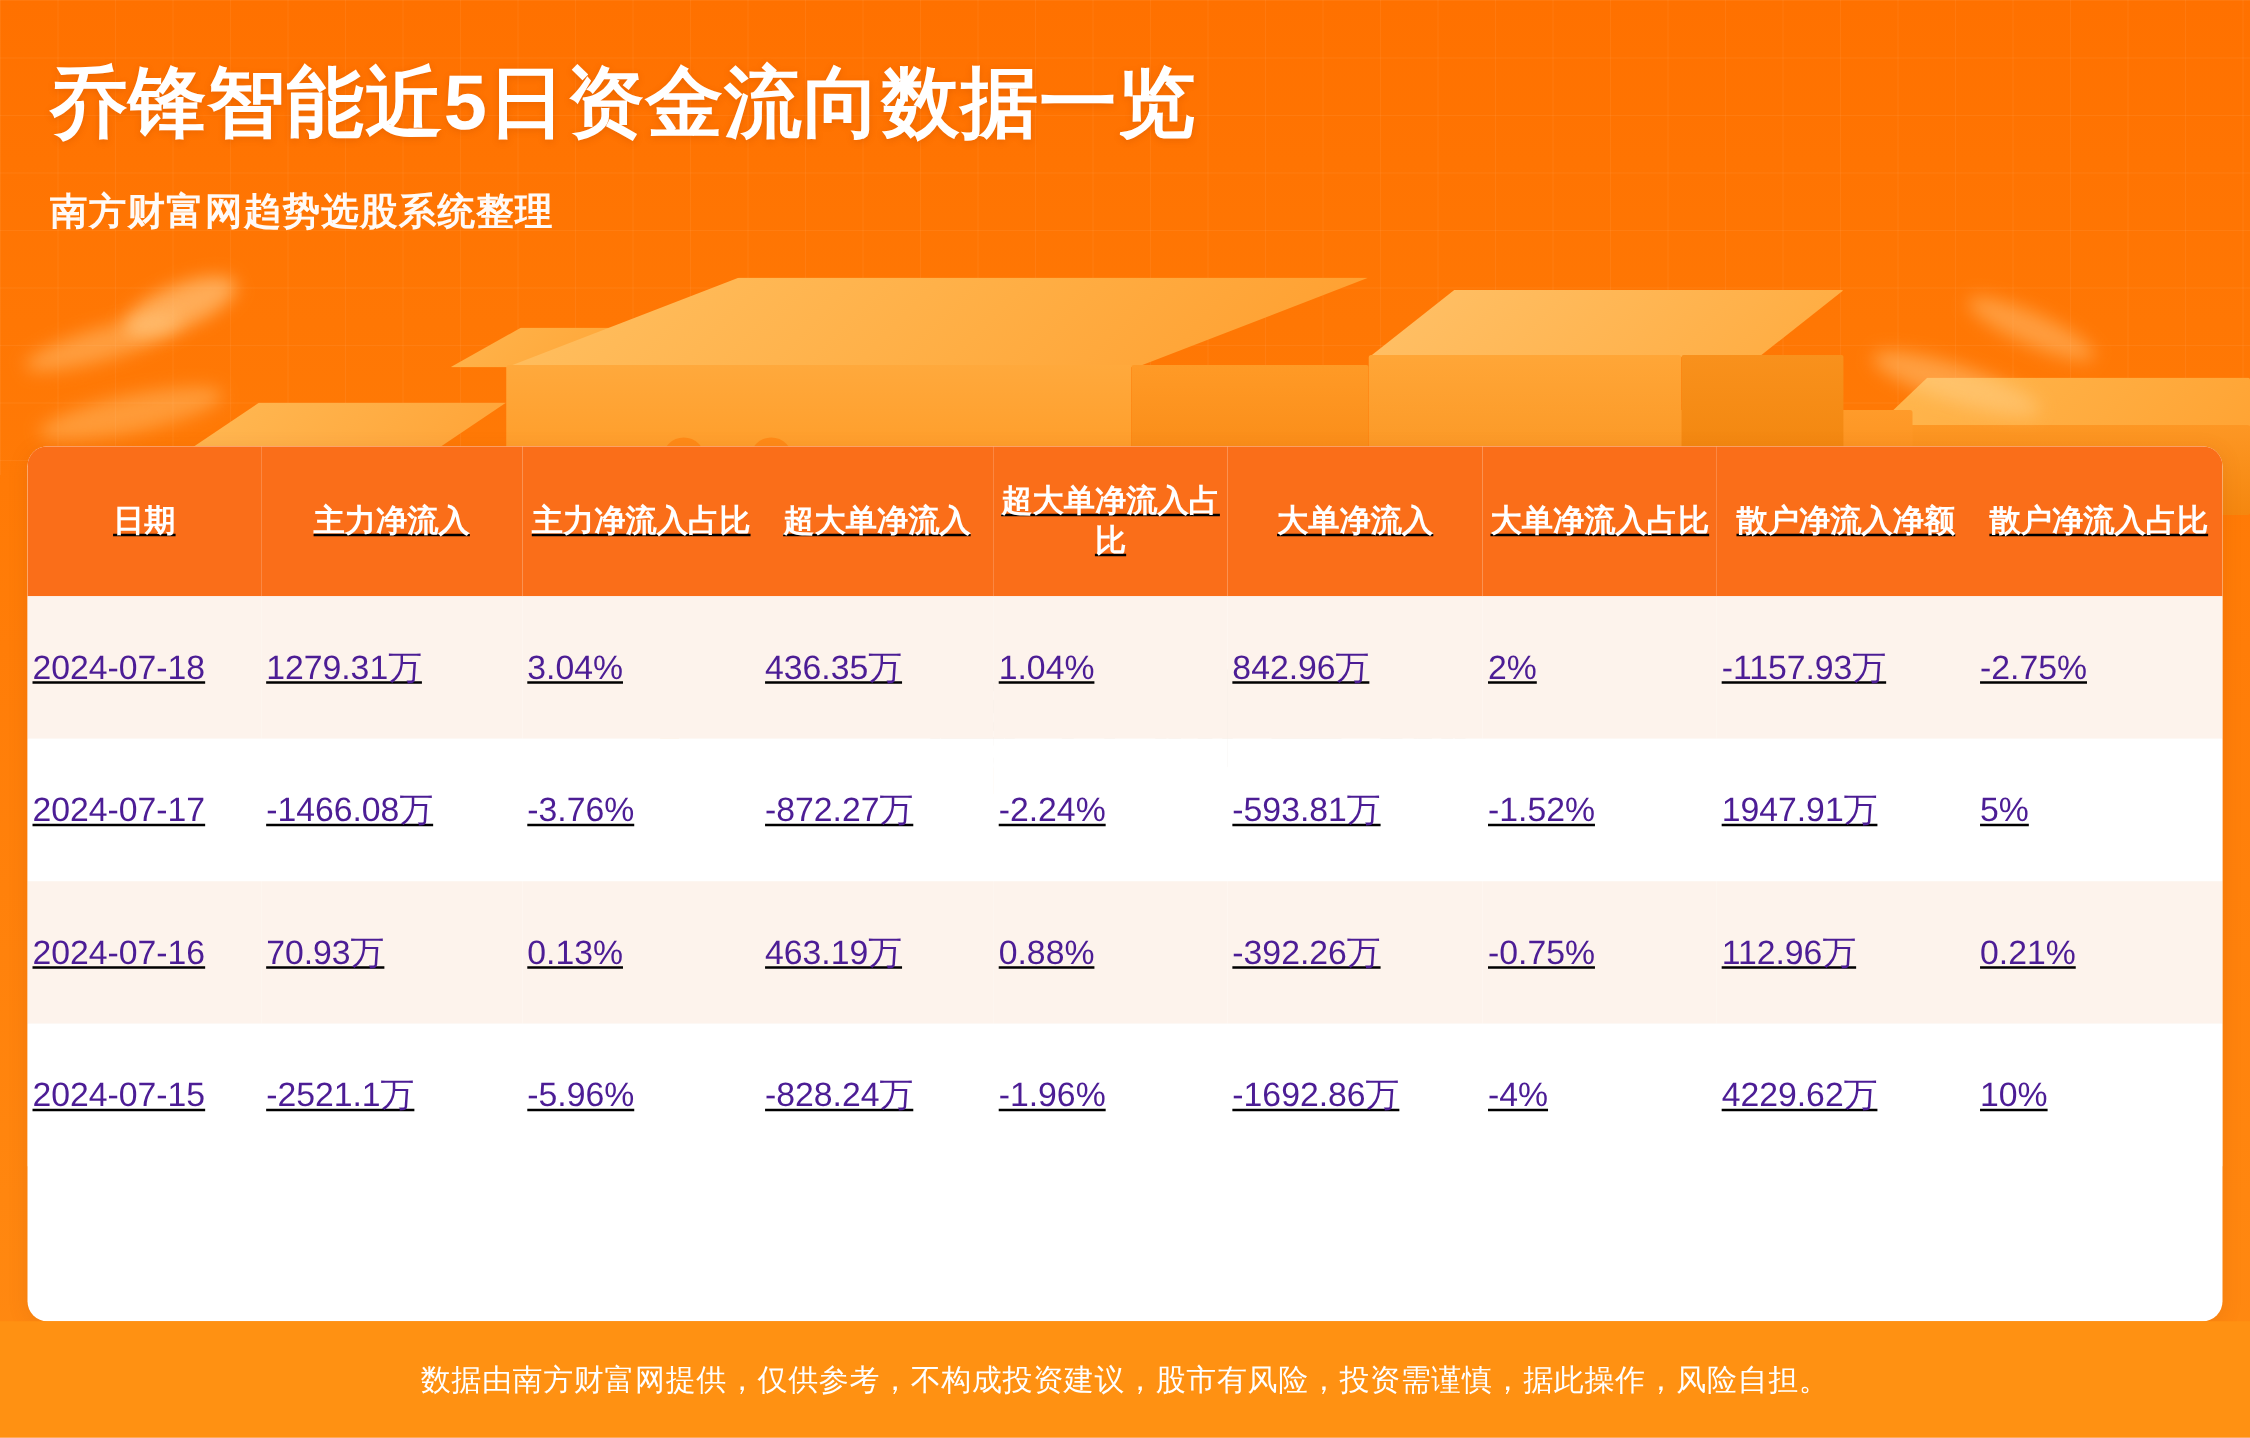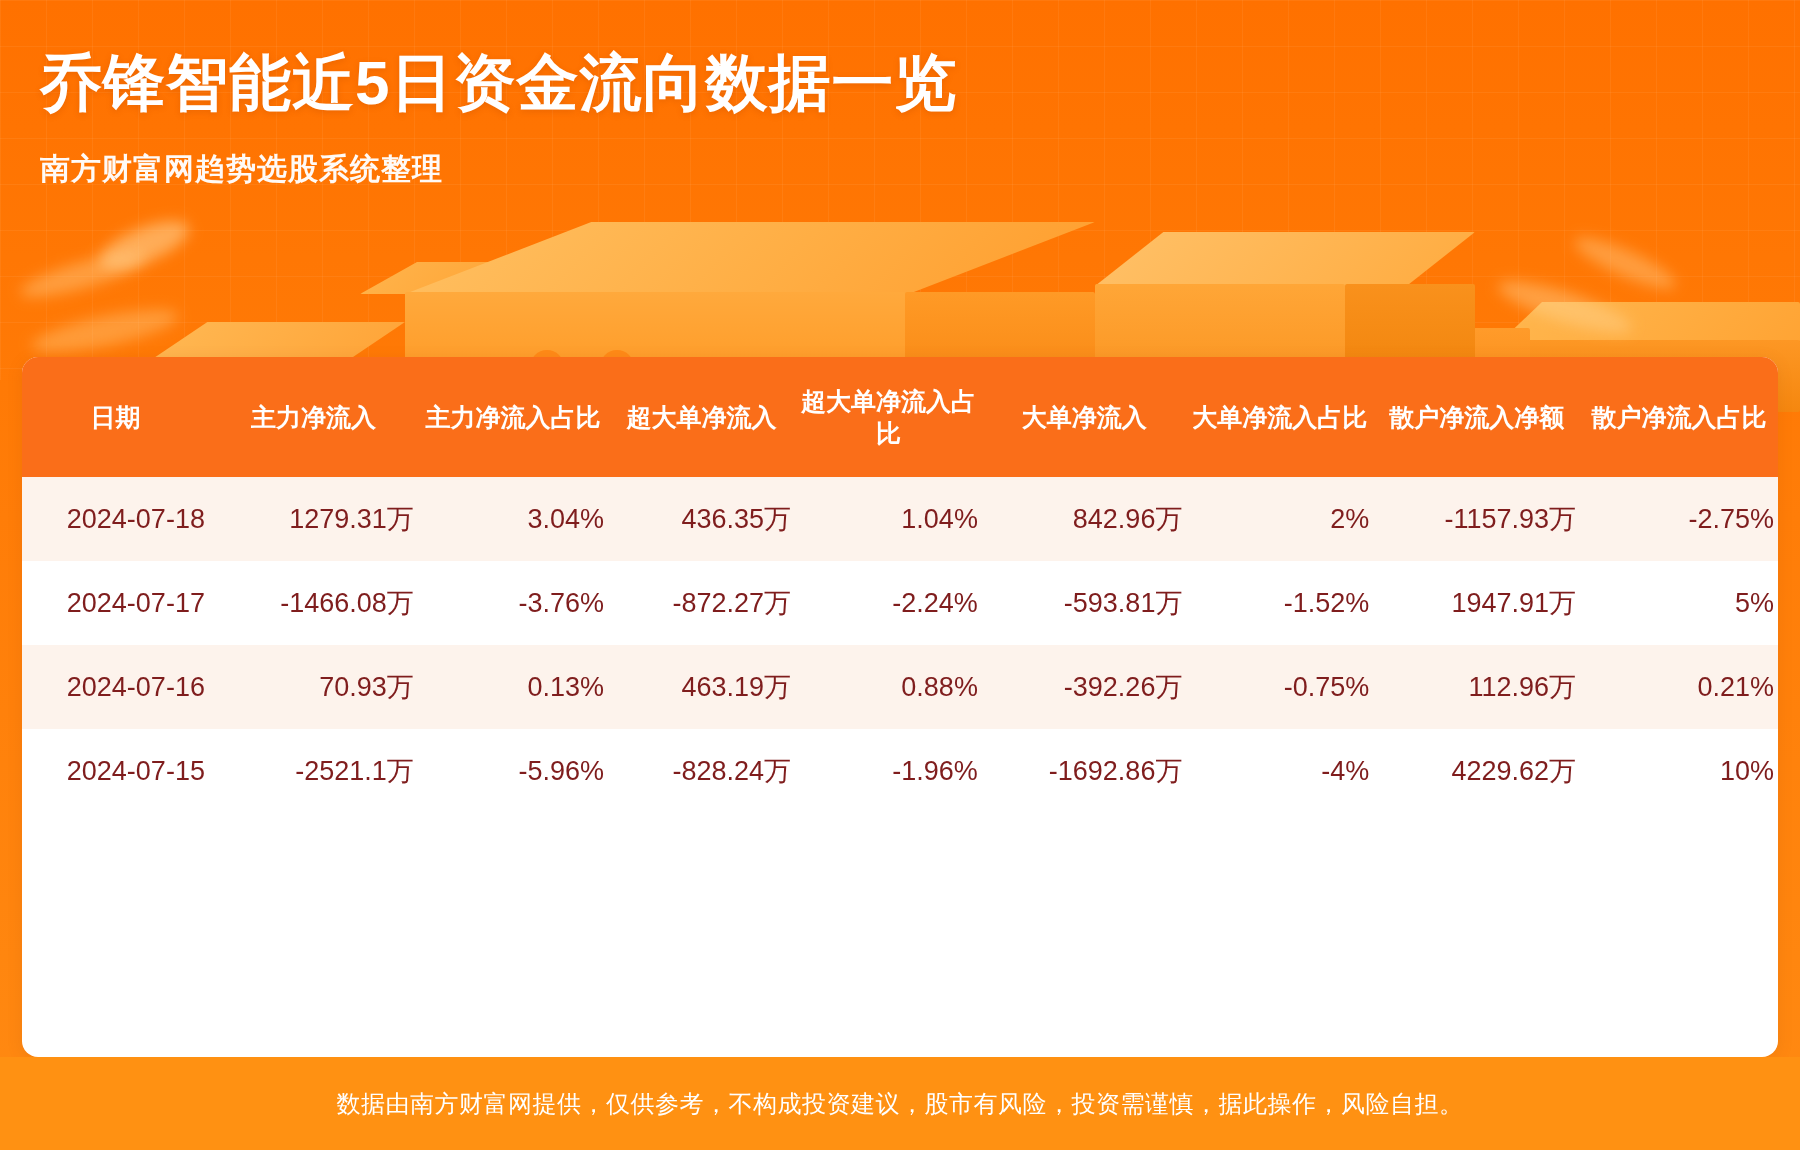--- a/index.html
+++ b/index.html
@@ -192,38 +192,39 @@
     z-index: 8;
     box-shadow: 0 3px 16px rgba(150,60,0,0.13);
   }
 
   table.fund {
     width: 100%;
     border-collapse: collapse;
     table-layout: fixed;
     position: relative;
     z-index: 3;
+    text-decoration: underline;
   }
   table.fund thead th {
     background: #FA6E19;
     color: #FFFFFF;
     font-size: 25px;
     font-weight: bold;
     line-height: 1.28;
     padding: 16px 4px;
     height: 88px;
     vertical-align: middle;
     text-align: center;
     border: none;
   }
   table.fund tbody td {
     font-size: 27px;
-    color: #7f1d1d;
-    text-align: right;
-    height: 84px;
+    color: #4c1d95;
+    text-align: left;
+    height: 114px;
     padding: 0 4px;
     border: none;
     background: transparent;
   }
   table.fund tbody tr.odd  { background: #FDF3EC; }
   table.fund tbody tr.even { background: #FFFFFF; border-radius: 12px; }
 
   
   col.c0 { width: 170px; }
   col.c1 { width: 190px; }

